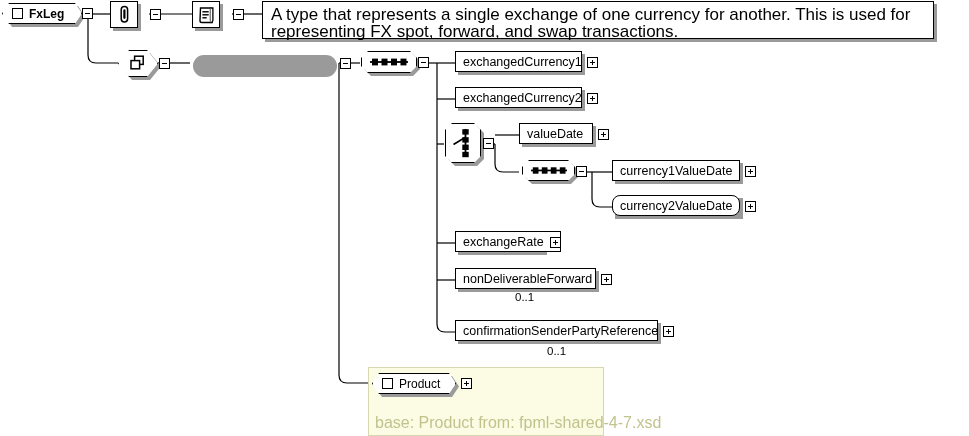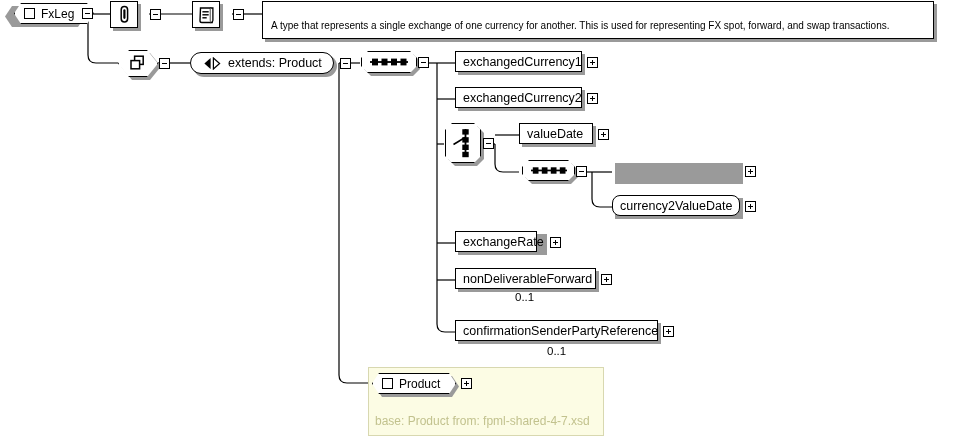--- a/index.html
+++ b/index.html
@@ -177,40 +177,40 @@
     width: 1.3px; height: 5.4px;
     background: #000;
   }
 
   
   .docbox {
     position: absolute;
     background: #fff;
     border: 1.4px solid #000;
     box-sizing: border-box;
-    padding: 16px 7px 4px 8px;
-    font-size: 10px;
+    padding: 5px 7px 4px 8px;
+    font-size: 17px;
     line-height: 16.5px;
   }
   .docbox-shadow {
     position: absolute;
     background: #9a9a9a;
   }
 
   
   .basepanel {
     position: absolute;
     background: #fcfce4;
     border: 1px solid #d8d8b0;
     box-sizing: border-box;
   }
   .baselabel {
     position: absolute;
     color: #c2c28e;
-    font-size: 12px;
+    font-size: 16px;
     white-space: nowrap;
   }
 
   
   .card {
     position: absolute;
     font-size: 11.5px;
     color: #000;
     white-space: nowrap;
   }
@@ -250,21 +250,21 @@
       <path d="M 495 144 L 495 164 Q 495 172 503 172 L 519 172"></path>
       <path d="M 495 135 L 519 135"></path>
 
       <path d="M 579 172 L 592 172"></path>
       <path d="M 592 172 L 592 199 Q 592 207 600 207 L 612 207"></path>
       <path d="M 592 172 L 612 172"></path>
     </g>
   </svg>
 
   <div class="octa-shadow" style="left:5px; top:6px; width:80px;"></div>
-  <div class="octa" style="left:14px; top:3px; width:80px;">
+  <div class="octa" style="left:2px; top:3px; width:80px;font-weight:bold;">
     <span class="sq-glyph"></span>
     <span>FxLeg</span>
   </div>
   <div class="toggle" style="left:82px; top:8px;"></div>
 
   <div class="iconbox-shadow" style="left:113px; top:4px;"></div>
   <div class="iconbox" style="left:110px; top:1px;">
     <svg width="15" height="19" viewBox="0 0 15 19">
       <rect x="4.2" y="1.6" width="6.4" height="15.4" rx="3.2" fill="#fff" stroke="#000" stroke-width="1.5"></rect>
       <rect x="6.3" y="4.3" width="2.2" height="9.6" rx="1.1" fill="#000"></rect>
@@ -292,27 +292,20 @@
   <div class="hexa-shadow" style="left:121px; top:53px;"></div>
   <div class="hexa" style="left:118px; top:50px;">
     <svg width="18" height="17" viewBox="0 0 18 17">
       <rect x="5.6" y="1.2" width="8.6" height="8.2" fill="#fff" stroke="#000" stroke-width="1.5"></rect>
       <rect x="2.0" y="5.6" width="8.6" height="8.2" fill="#fff" stroke="#000" stroke-width="1.5"></rect>
     </svg>
   </div>
   <div class="toggle" style="left:159px; top:58px;"></div>
 
   <div class="capsule-shadow" style="left:193px; top:55px; width:144px;"></div>
-  <div class="capsule" style="left:190px; top:52px; width:144px;">
-    <svg width="20" height="13" viewBox="0 0 20 13">
-      <path d="M8.6 1 L8.6 12 L2.4 6.5 Z" fill="#000"></path>
-      <path d="M11.4 1 L11.4 12 L17.6 6.5 Z" fill="#fff" stroke="#000" stroke-width="1.2"></path>
-    </svg>
-    <span>extends: Product</span>
-  </div>
   <div class="toggle" style="left:340px; top:58px;"></div>
 
   <div class="comp-shadow" style="left:364px; top:54px; width:56px; height:22px;"></div>
   <div class="comp" style="left:361px; top:51px; width:56px; height:22px;">
     <svg width="40" height="12" viewBox="0 0 40 12">
       <rect x="1" y="5.1" width="38" height="1.8" fill="#000"></rect>
       <rect x="3" y="2.6" width="6" height="6.8" fill="#000"></rect>
       <rect x="12.5" y="2.6" width="6" height="6.8" fill="#000"></rect>
       <rect x="22" y="2.6" width="6" height="6.8" fill="#000"></rect>
       <rect x="31.5" y="2.6" width="6" height="6.8" fill="#000"></rect>
@@ -357,30 +350,33 @@
       <rect x="1" y="4.6" width="36" height="1.7" fill="#000"></rect>
       <rect x="2.8" y="2.3" width="5.7" height="6.4" fill="#000"></rect>
       <rect x="11.8" y="2.3" width="5.7" height="6.4" fill="#000"></rect>
       <rect x="20.8" y="2.3" width="5.7" height="6.4" fill="#000"></rect>
       <rect x="29.8" y="2.3" width="5.7" height="6.4" fill="#000"></rect>
     </svg>
   </div>
   <div class="toggle" style="left:576px; top:166px;"></div>
 
   <div class="ebox-shadow" style="left:615px; top:163px; width:128px;"></div>
+  <div class="ebox" style="left:612px; top:160px; width:128px;">
+    <span>currency1ValueDate</span>
+  </div>
   <div class="toggle plus" style="left:745px; top:166px;"></div>
 
   <div class="ebox-shadow" style="left:615px; top:198px; width:128px;"></div>
   <div class="ebox" style="left:612px; top:195px; width:128px;border-radius:8px;">
     <span>currency2ValueDate</span>
   </div>
   <div class="toggle plus" style="left:745px; top:201px;"></div>
 
   <div class="ebox-shadow" style="left:458px; top:234px; width:89px;"></div>
-  <div class="ebox" style="left:455px; top:231px; width:82px;">
+  <div class="ebox" style="left:455px; top:231px; width:106px;">
     <span>exchangeRate</span>
   </div>
   <div class="toggle plus" style="left:550px; top:237px;"></div>
 
   <div class="ebox-shadow" style="left:458px; top:271px; width:141px;"></div>
   <div class="ebox" style="left:455px; top:268px; width:141px;">
     <span>nonDeliverableForward</span>
   </div>
   <div class="toggle plus" style="left:601px; top:274px;"></div>
   <div class="card" style="left:515px; top:291px;">0..1</div>

